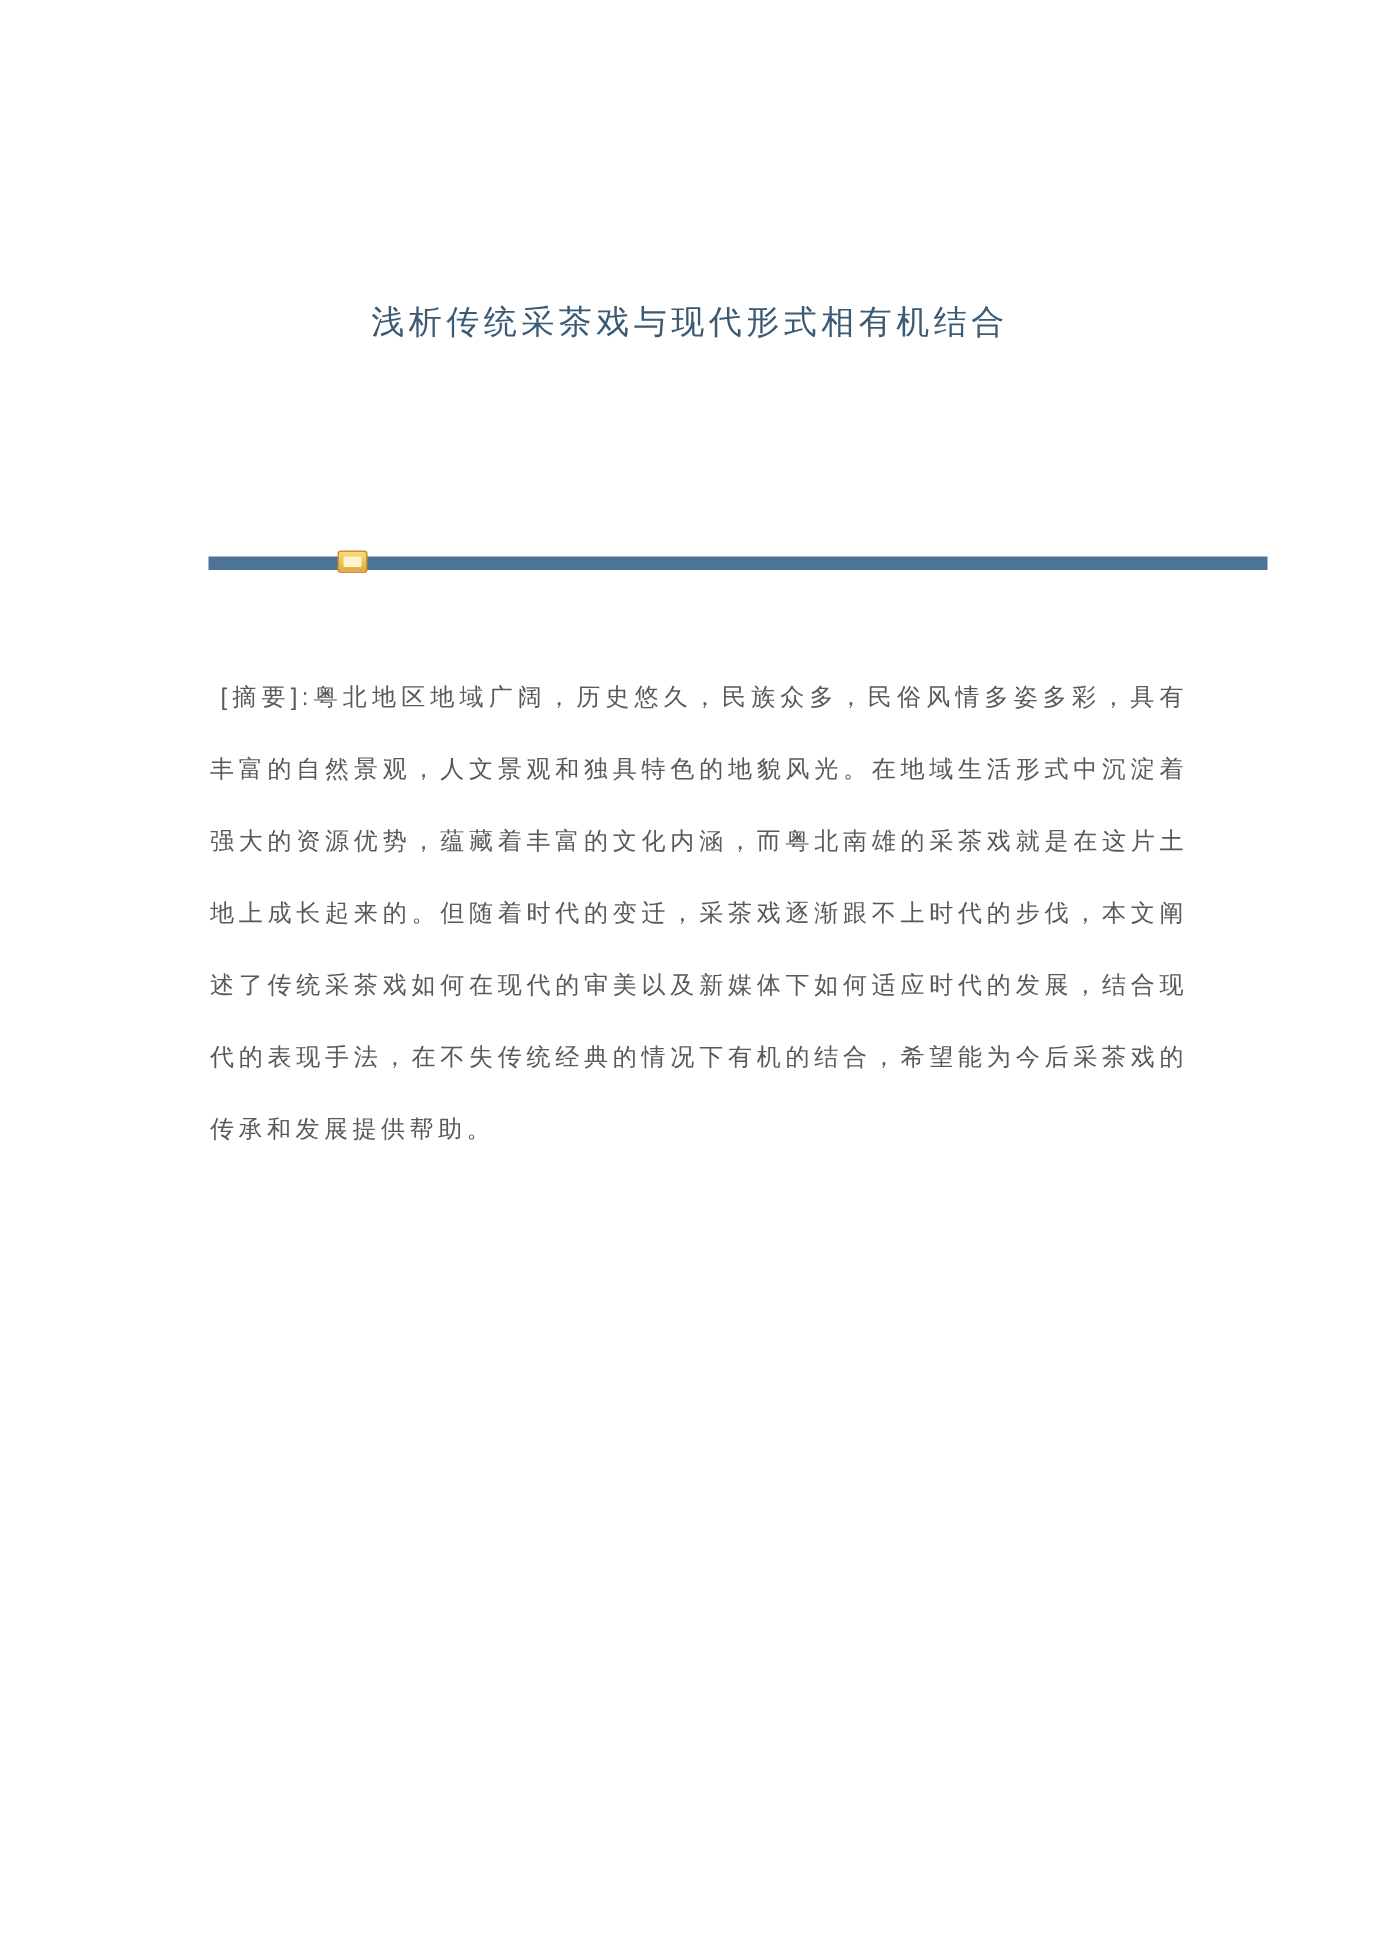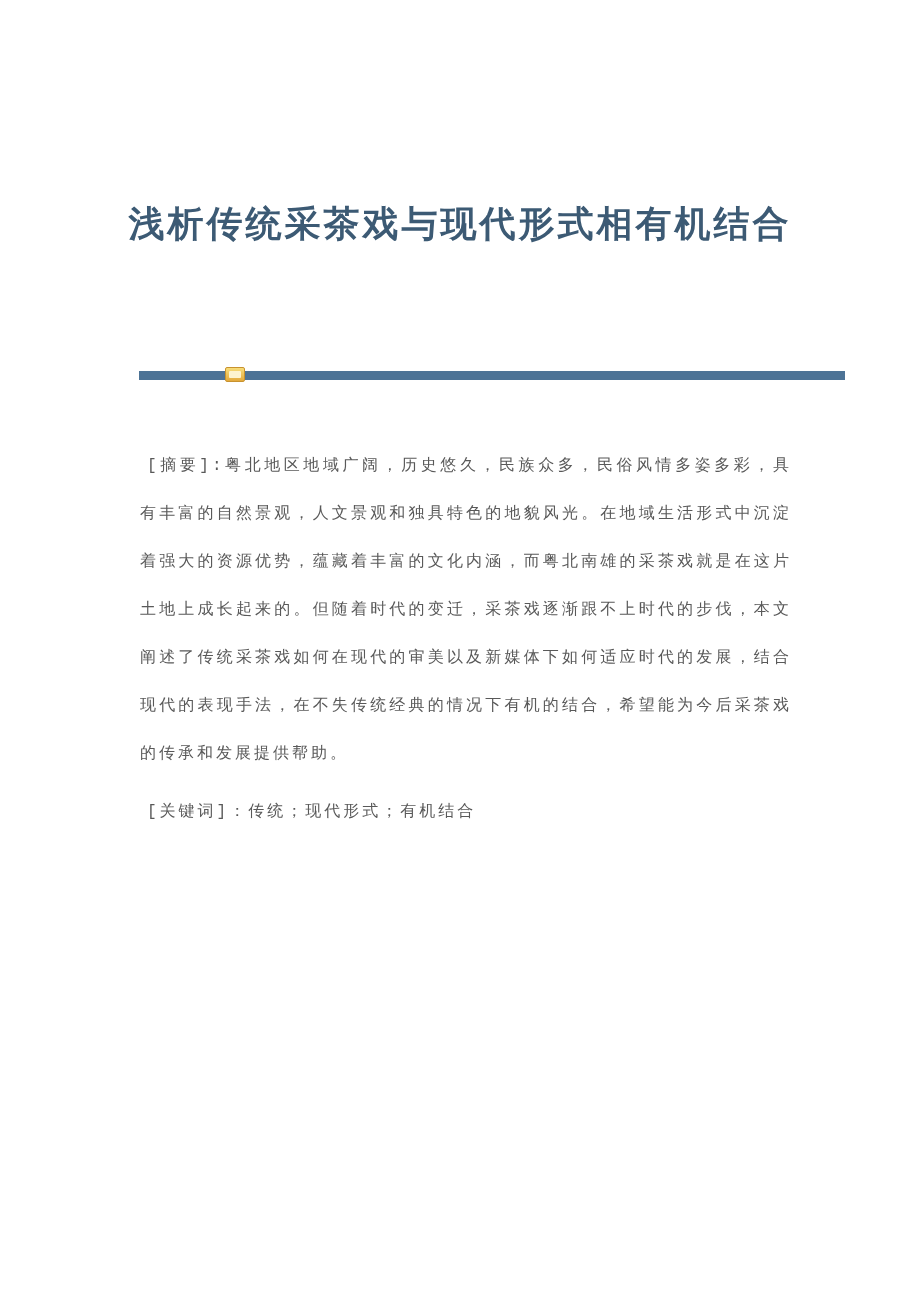--- a/index.html
+++ b/index.html
@@ -15,22 +15,22 @@
     overflow: hidden;
     font-family: "Liberation Sans", sans-serif;
   }
   .doc-title {
     position: absolute;
     top: 200px;
     left: 0;
     width: 100%;
     margin: 0;
     text-align: center;
-    font-size: 36px;
-    font-weight: bold;
+    font-size: 22px;
+    font-weight: normal;
     color: #3c5a74;
     letter-spacing: 3px;
   }
   .divider {
     position: absolute;
     top: 371px;
     left: 139px;
     width: 706px;
     height: 9px;
     background: #4d7396;
@@ -62,35 +62,33 @@
     left: 140px;
     width: 652px;
     color: #595959;
     font-size: 16px;
     line-height: 48px;
     letter-spacing: 3px;
     text-align: justify;
   }
   .para {
     margin: 0 0 10px 0;
-    font-family: Liberation Mono, monospace;
   }
   .para.indent {
     text-indent: 7px;
   }
 </style>
 </head>
 <body>
 
 <div class="page">
 
   <h1 class="doc-title">浅析传统采茶戏与现代形式相有机结合</h1>
 
   <div class="divider">
     <span class="divider-icon"></span>
   </div>
 
   <div class="content">
     <p class="para indent">[摘要]:粤北地区地域广阔，历史悠久，民族众多，民俗风情多姿多彩，具有丰富的自然景观，人文景观和独具特色的地貌风光。在地域生活形式中沉淀着强大的资源优势，蕴藏着丰富的文化内涵，而粤北南雄的采茶戏就是在这片土地上成长起来的。但随着时代的变迁，采茶戏逐渐跟不上时代的步伐，本文阐述了传统采茶戏如何在现代的审美以及新媒体下如何适应时代的发展，结合现代的表现手法，在不失传统经典的情况下有机的结合，希望能为今后采茶戏的传承和发展提供帮助。</p>
-    <p class="para indent">[关键词]：传统；现代形式；有机结合</p>
   </div>
 
 </div>
 
 </body></html>

